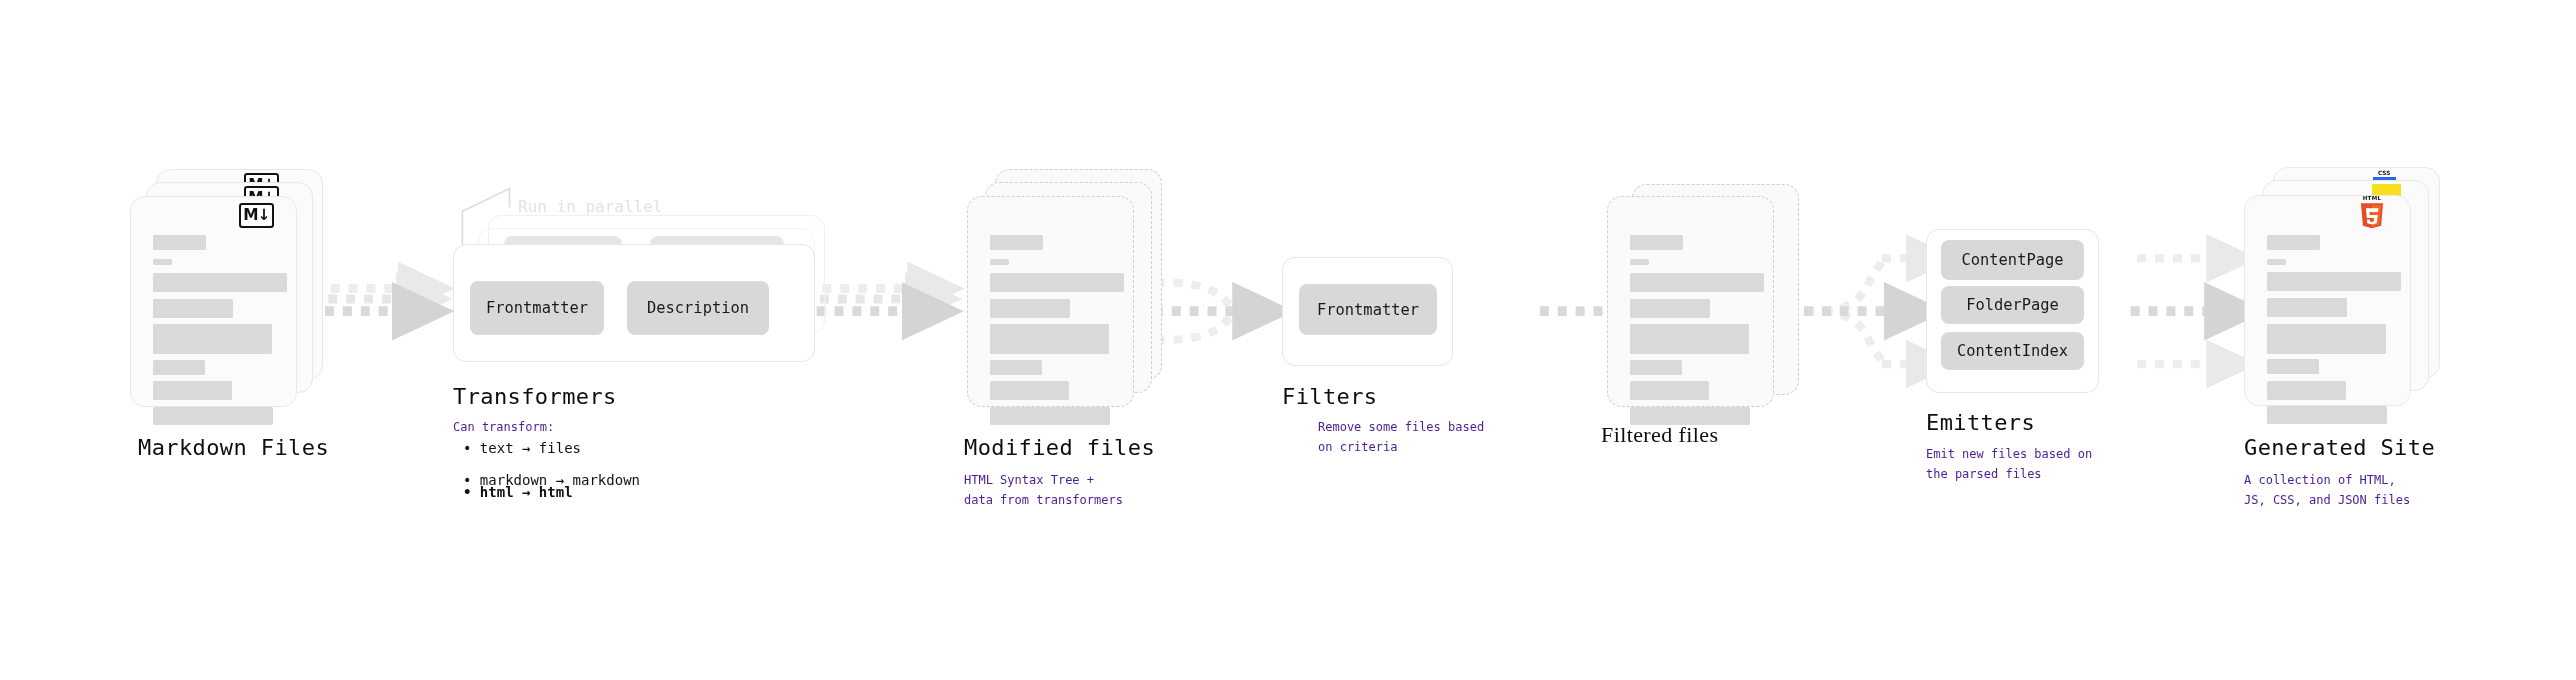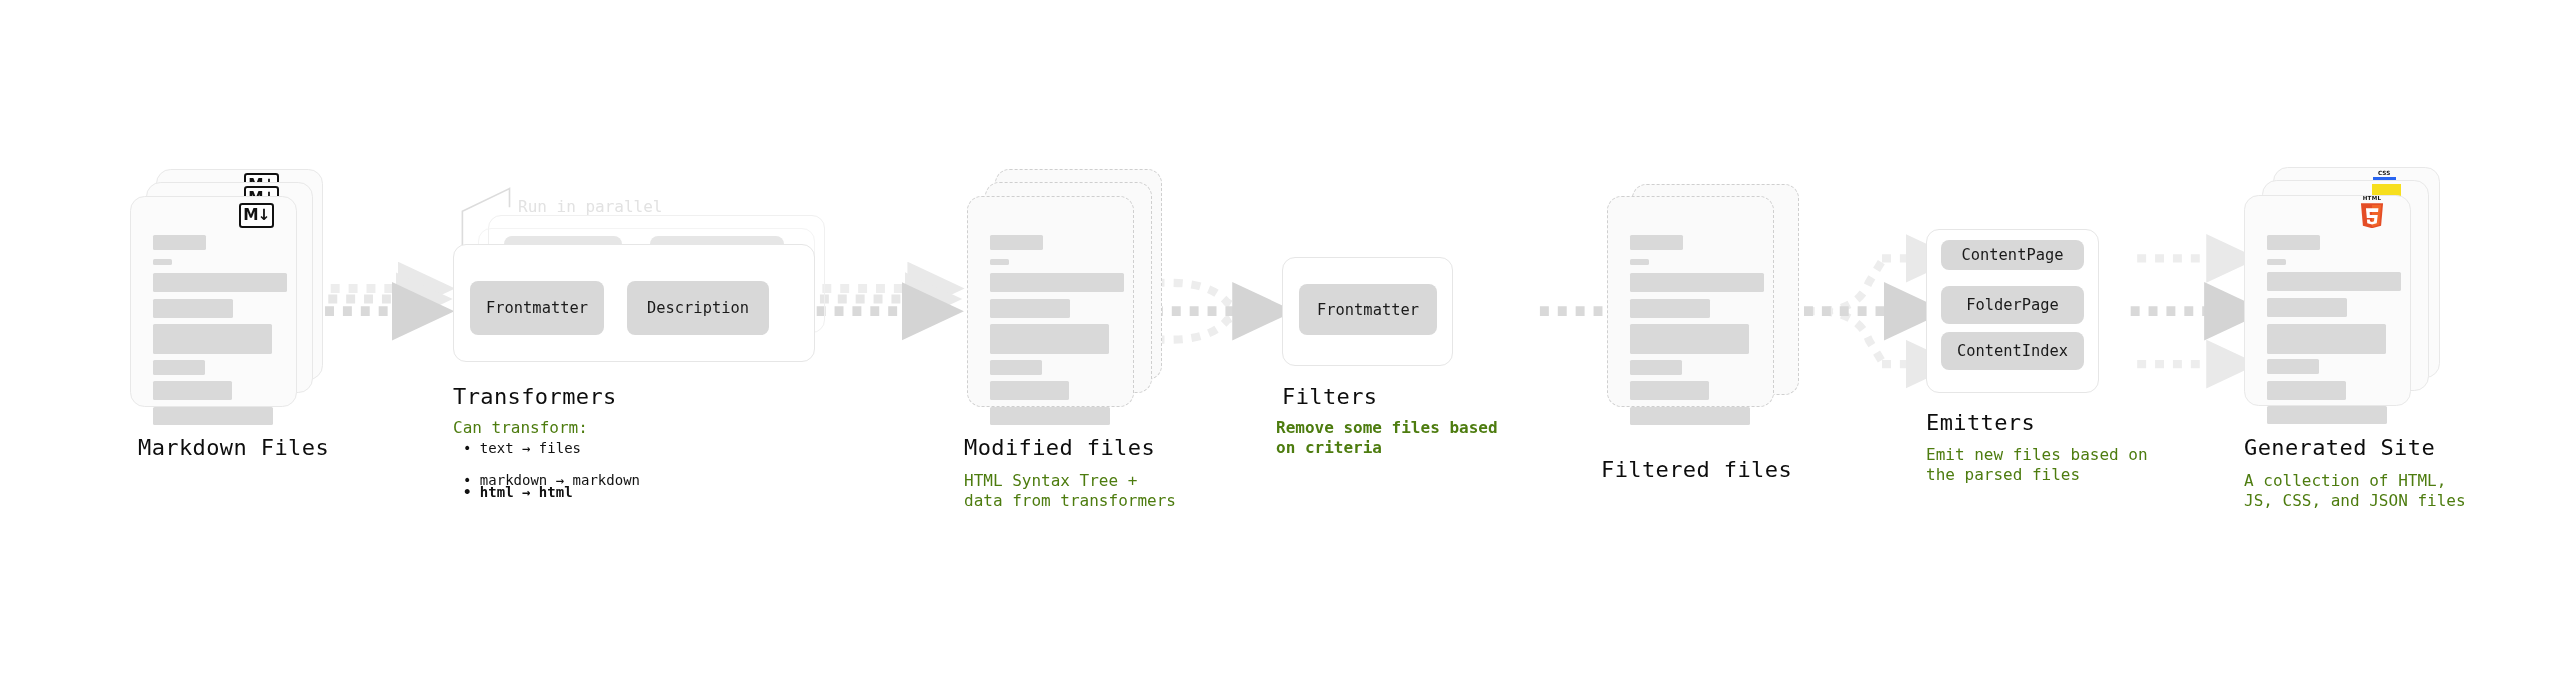--- a/index.html
+++ b/index.html
@@ -81,23 +81,23 @@
   
   .title{
     position:absolute;
     font-size:22px;
     color:#0d0d0d;
     letter-spacing:0.4px;
     white-space:nowrap;
   }
   .subtitle{
     position:absolute;
-    font-size:16px;
+    font-size:12px;
     line-height:19.5px;
-    color:#4d7c0f;
+    color:#4c1d95;
     white-space:pre;
   }
   .parallel-label{
     position:absolute;
     font-size:16px;
     color:#e2e2e2;
     white-space:nowrap;
   }
   .bullets{
     position:absolute;
@@ -256,43 +256,43 @@
 data from transformers</div>
   </div>
 
   <div>
     <div class="groupbox" style="left:1282px;top:257px;width:171px;height:109px;"></div>
     <div class="chip" style="left:1299px;top:284px;width:138px;height:51px;">
         <span>Frontmatter</span>
       </div>
 
     <div class="title" style="left:1282px;top:384px;">Filters</div>
-    <div class="subtitle" style="left:1276px;top:418px;font-weight:bold;">Remove some files based
+    <div class="subtitle" style="left:1318px;top:418px;">Remove some files based
 on criteria</div>
   </div>
 
   <div>
     <div class="doccard dashed" style="left:1632px;top:184px;width:167px;height:211px;"></div>
     <div class="doccard dashed" style="left:1607px;top:196px;width:167px;height:211px;">
       <div class="bar" style="left:22px;top:38px;width:53px;height:15.4px;"></div>
       <div class="bar" style="left:22px;top:62px;width:18.7px;height:5.7px;"></div>
       <div class="bar" style="left:22px;top:76px;width:134px;height:18.7px;"></div>
       <div class="bar" style="left:22px;top:102px;width:80px;height:18.7px;"></div>
       <div class="bar" style="left:22px;top:127px;width:119px;height:30px;"></div>
       <div class="bar" style="left:22px;top:163px;width:52px;height:15.4px;"></div>
       <div class="bar" style="left:22px;top:184px;width:79px;height:18.7px;"></div>
       <div class="bar" style="left:22px;top:210px;width:120px;height:18px;"></div>
     </div>
 
-    <div class="title" style="left:1601px;top:457px;">Filtered files</div>
+    <div class="title" style="left:1601px;top:422px;font-family:Liberation Serif, serif;">Filtered files</div>
   </div>
 
   <div>
     <div class="groupbox" style="left:1926px;top:229px;width:173px;height:164px;"></div>
-    <div class="chip" style="left:1941px;top:240px;width:143px;height:30px;">
+    <div class="chip" style="left:1941px;top:240px;width:143px;height:40px;">
         <span>ContentPage</span>
       </div>
     <div class="chip" style="left:1941px;top:286px;width:143px;height:38px;">
         <span>FolderPage</span>
       </div>
     <div class="chip" style="left:1941px;top:332px;width:143px;height:38px;">
         <span>ContentIndex</span>
       </div>
 
     <div class="title" style="left:1926px;top:410px;">Emitters</div>

